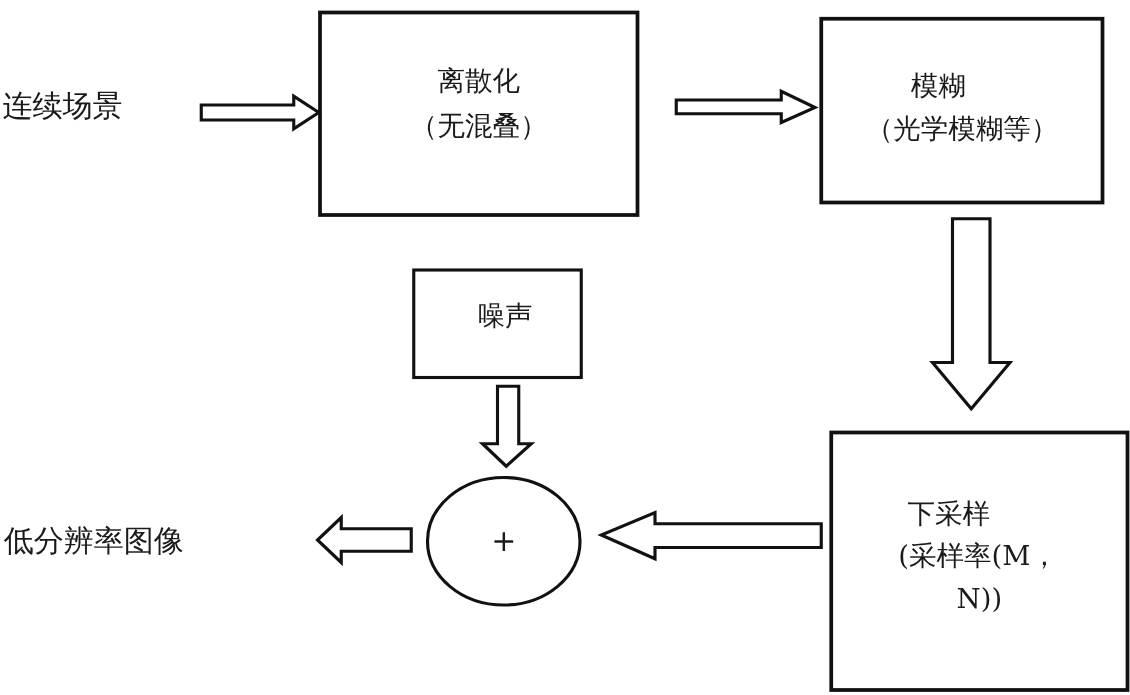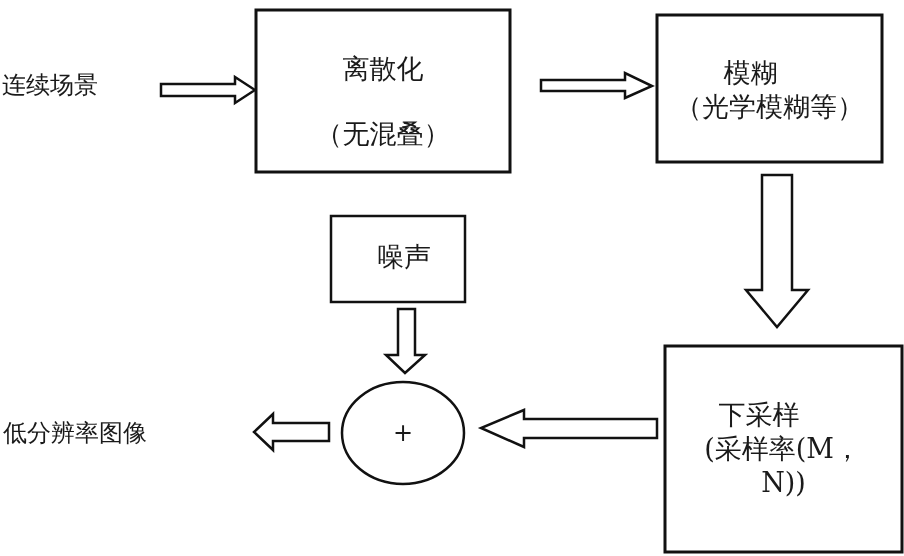--- a/index.html
+++ b/index.html
@@ -1,19 +1,19 @@
 <!DOCTYPE html>
 <html><head>
 <meta charset="utf-8">
 <style>
   html, body { margin: 0; padding: 0; background: #ffffff; }
   body { width: 904px; height: 556px; position: relative; overflow: hidden; font-family: "DejaVu Serif", "Liberation Serif", serif; color: #1a1a1a; }
   svg { position: absolute; left: 0; top: 0; }
   .lbl { position: absolute; text-align: center; line-height: 1.25; white-space: nowrap; }
-  .box-text { font-size: 27px; }
+  .box-text { font-size: 22px; }
   .side-text { font-size: 24px; }
 </style>
 </head>
 <body>
 
 <svg width="904" height="556" viewBox="0 0 904 556">
 
   <rect x="256" y="10" width="254" height="162" fill="#fff" stroke="#111" stroke-width="3"></rect>
   <rect x="657" y="15" width="225" height="147" fill="#fff" stroke="#111" stroke-width="3"></rect>
   <rect x="665" y="346" width="237" height="206" fill="#fff" stroke="#111" stroke-width="3"></rect>
@@ -30,21 +30,21 @@
 
   <polygon points="398,309 415,309 415,355 425,355 405,373 386,355 398,355" fill="#fff" stroke="#111" stroke-width="2.5"></polygon>
 
   <polygon points="329,423 329,441 273,441 273,450 254,432 273,414 273,423" fill="#fff" stroke="#111" stroke-width="2.5"></polygon>
 </svg>
 
 <div class="lbl side-text" style="left:2px; top:70px;">连续场景</div>
 <div class="lbl side-text" style="left:3px; top:418px;">低分辨率图像</div>
 
 <div class="lbl box-text" style="left:256px; top:52px; width:254px;">离散化</div>
-<div class="lbl box-text" style="left:256px; top:88px; width:254px;margin-top:29px;">（无混叠）</div>
+<div class="lbl box-text" style="left:256px; top:88px; width:254px;">（无混叠）</div>
 
 <div class="lbl box-text" style="left:657px; top:56px; width:187px;">模糊</div>
 <div class="lbl box-text" style="left:657px; top:90px; width:225px;text-align:center;">（光学模糊等）</div>
 
 <div class="lbl box-text" style="left:665px; top:398px; width:188px;">下采样</div>
 <div class="lbl box-text" style="left:676px; top:432px; width:213px;">(采样率(M，</div>
 <div class="lbl box-text" style="left:665px; top:466px; width:237px;">N))</div>
 
 <div class="lbl box-text" style="left:331px; top:240px; width:146px;">噪声</div>
 

